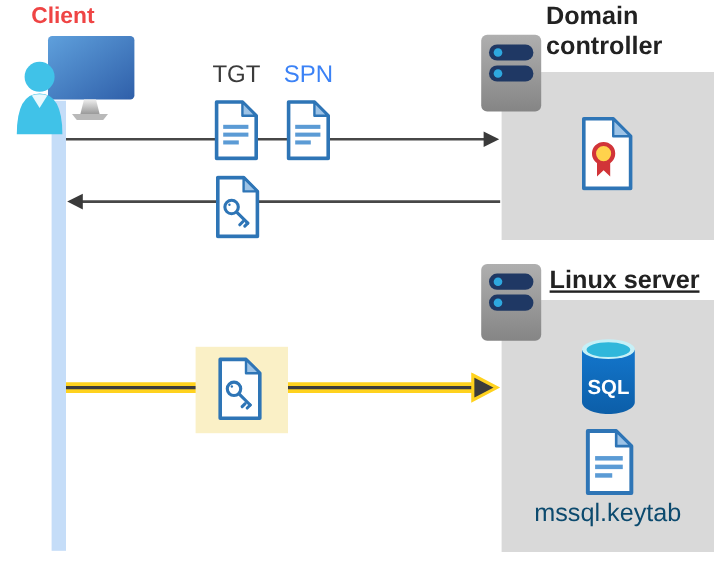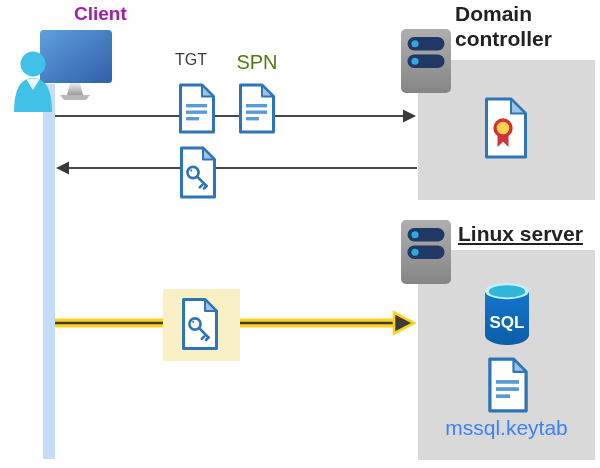--- a/index.html
+++ b/index.html
@@ -3,45 +3,45 @@
 <meta charset="utf-8">
 <style>
   html,body { margin:0; padding:0; background:#ffffff; }
   .canvas {
     position:relative; width:600px; height:468px; overflow:hidden;
     font-family:"Liberation Sans", sans-serif; background:#ffffff;
   }
   .abs { position:absolute; }
   .svg-defs { position:absolute; width:0; height:0; overflow:hidden; }
 
-  .client-label { left:26px; top:3px; font-size:19px; font-weight:700; color:#a21caf; z-index:3;margin-left:48px; }
+  .client-label { left:26px; top:3px; font-size:19px; font-weight:700; color:#ef4444; z-index:3; }
   .client-icon  { left:12px; top:28px; width:102px; height:84px; z-index:3; }
   .lifeline     { left:43px; top:84px; width:12px; height:375px; background:#C5DDF8; z-index:1; }
 
-  .tgt-label { left:175px; top:51px; width:44px; text-align:left; font-size:16px; color:#3b3b3b; }
-  .spn-label { left:235px; top:51px; width:44px; text-align:center; font-size:20px; color:#4d7c0f; }
+  .tgt-label { left:175px; top:51px; width:44px; text-align:center; font-size:20px; color:#3b3b3b; }
+  .spn-label { left:235px; top:51px; width:44px; text-align:center; font-size:20px; color:#3b82f6; }
 
   .arrow-request  { left:55px; top:106px; width:362px; height:20px; z-index:1; }
   .arrow-response { left:55px; top:158px; width:362px; height:20px; z-index:1; }
 
   .tgt-doc   { left:177px; top:83px;  width:40px; height:51px; z-index:2; }
   .spn-doc   { left:237px; top:83px;  width:40px; height:51px; z-index:2; }
   .key-doc-1 { left:178px; top:146px; width:40px; height:53px; z-index:2; }
 
   .dc-server { left:400px; top:28px; width:52px; height:66px; z-index:2; }
   .dc-title  { left:455px; top:2px; width:150px; font-size:21px; font-weight:700; line-height:1.18; color:#222222; }
   .dc-box    { left:418px; top:60px; width:177px; height:140px; background:#D9D9D9; z-index:0; }
   .cert-doc  { left:483px; top:97px; width:46px; height:62px; z-index:2; }
 
   .linux-server-icon { left:400px; top:219px; width:52px; height:66px; z-index:2; }
   .linux-title { left:458px; top:222px; width:140px; font-size:21px; font-weight:700; color:#222222;text-decoration:underline; }
   .linux-box   { left:418px; top:250px; width:177px; height:210px; background:#D9D9D9; z-index:0; }
   .sql-icon    { left:483px; top:281px; width:48px; height:66px; z-index:2; }
   .keytab-doc  { left:486px; top:357px; width:44px; height:56px; z-index:2; }
-  .keytab-label{ left:418px; top:416px; width:177px; text-align:center; font-size:21px; color:#3b82f6; z-index:2; }
+  .keytab-label{ left:418px; top:416px; width:177px; text-align:center; font-size:21px; color:#0c4a6e; z-index:2; }
 
   .yellow-arrow  { left:50px; top:308px; width:368px; height:30px; z-index:1; }
   .highlight-box { left:163px; top:289px; width:77px; height:72px; background:#FAF0C6; z-index:2; }
   .key-doc-2     { left:180px; top:297px; width:40px; height:54px; z-index:3; }
 </style>
 </head>
 <body>
 
 <div class="canvas">
 

